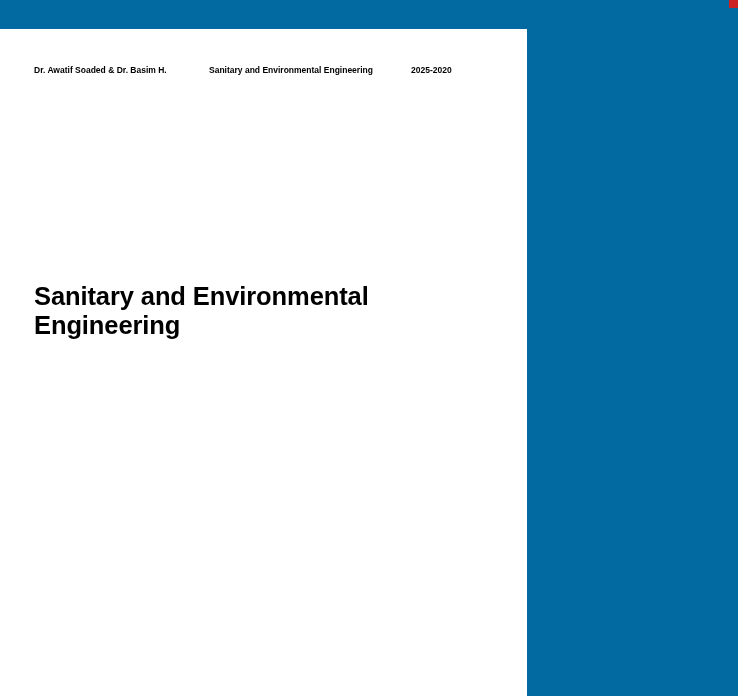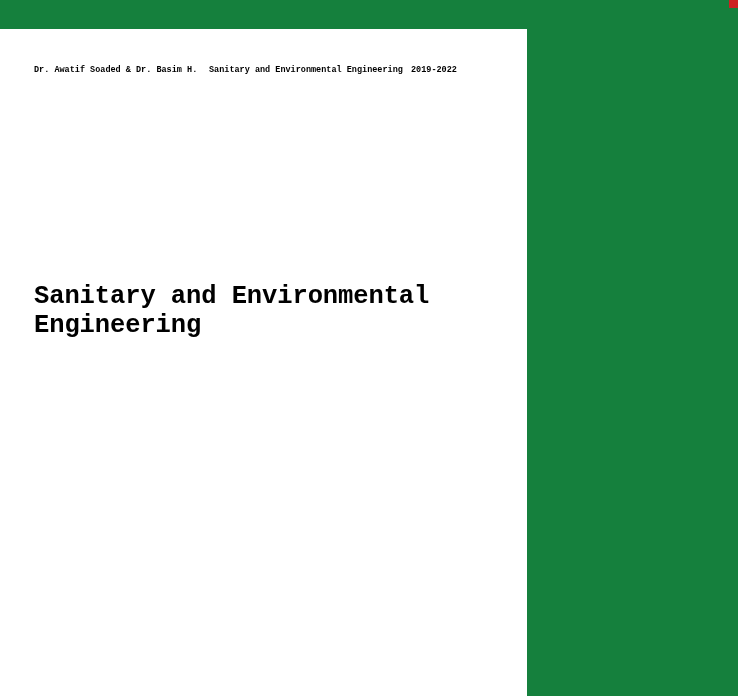--- a/index.html
+++ b/index.html
@@ -11,22 +11,21 @@
     height: 696px;
     background: #4a6b4d;
     font-family: "Liberation Sans", sans-serif;
     overflow: hidden;
     position: relative;
   }
 
   .viewport {
     position: absolute;
     inset: 0;
-    background: #15803d;
-    font-family: Liberation Mono, monospace;
+    background: #0369a1;
   }
 
   .red-marker {
     position: absolute;
     top: 0;
     left: 729px;
     width: 9px;
     height: 8px;
     background: #cc2222;
   }
@@ -96,21 +95,21 @@
 
 <div class="viewport">
 
   <div class="red-marker"></div>
 
   <div class="page-sheet">
 
     <div class="doc-header">
       <span class="hdr-left">Dr. Awatif Soaded &amp; Dr. Basim H.</span>
       <span class="hdr-center">Sanitary and Environmental Engineering</span>
-      <span class="hdr-right">2019-2022</span>
+      <span class="hdr-right">2025-2020</span>
     </div>
 
     <div class="doc-title">Sanitary and Environmental Engineering</div>
 
 
   </div>
 
 </div>
 
 </body></html>

